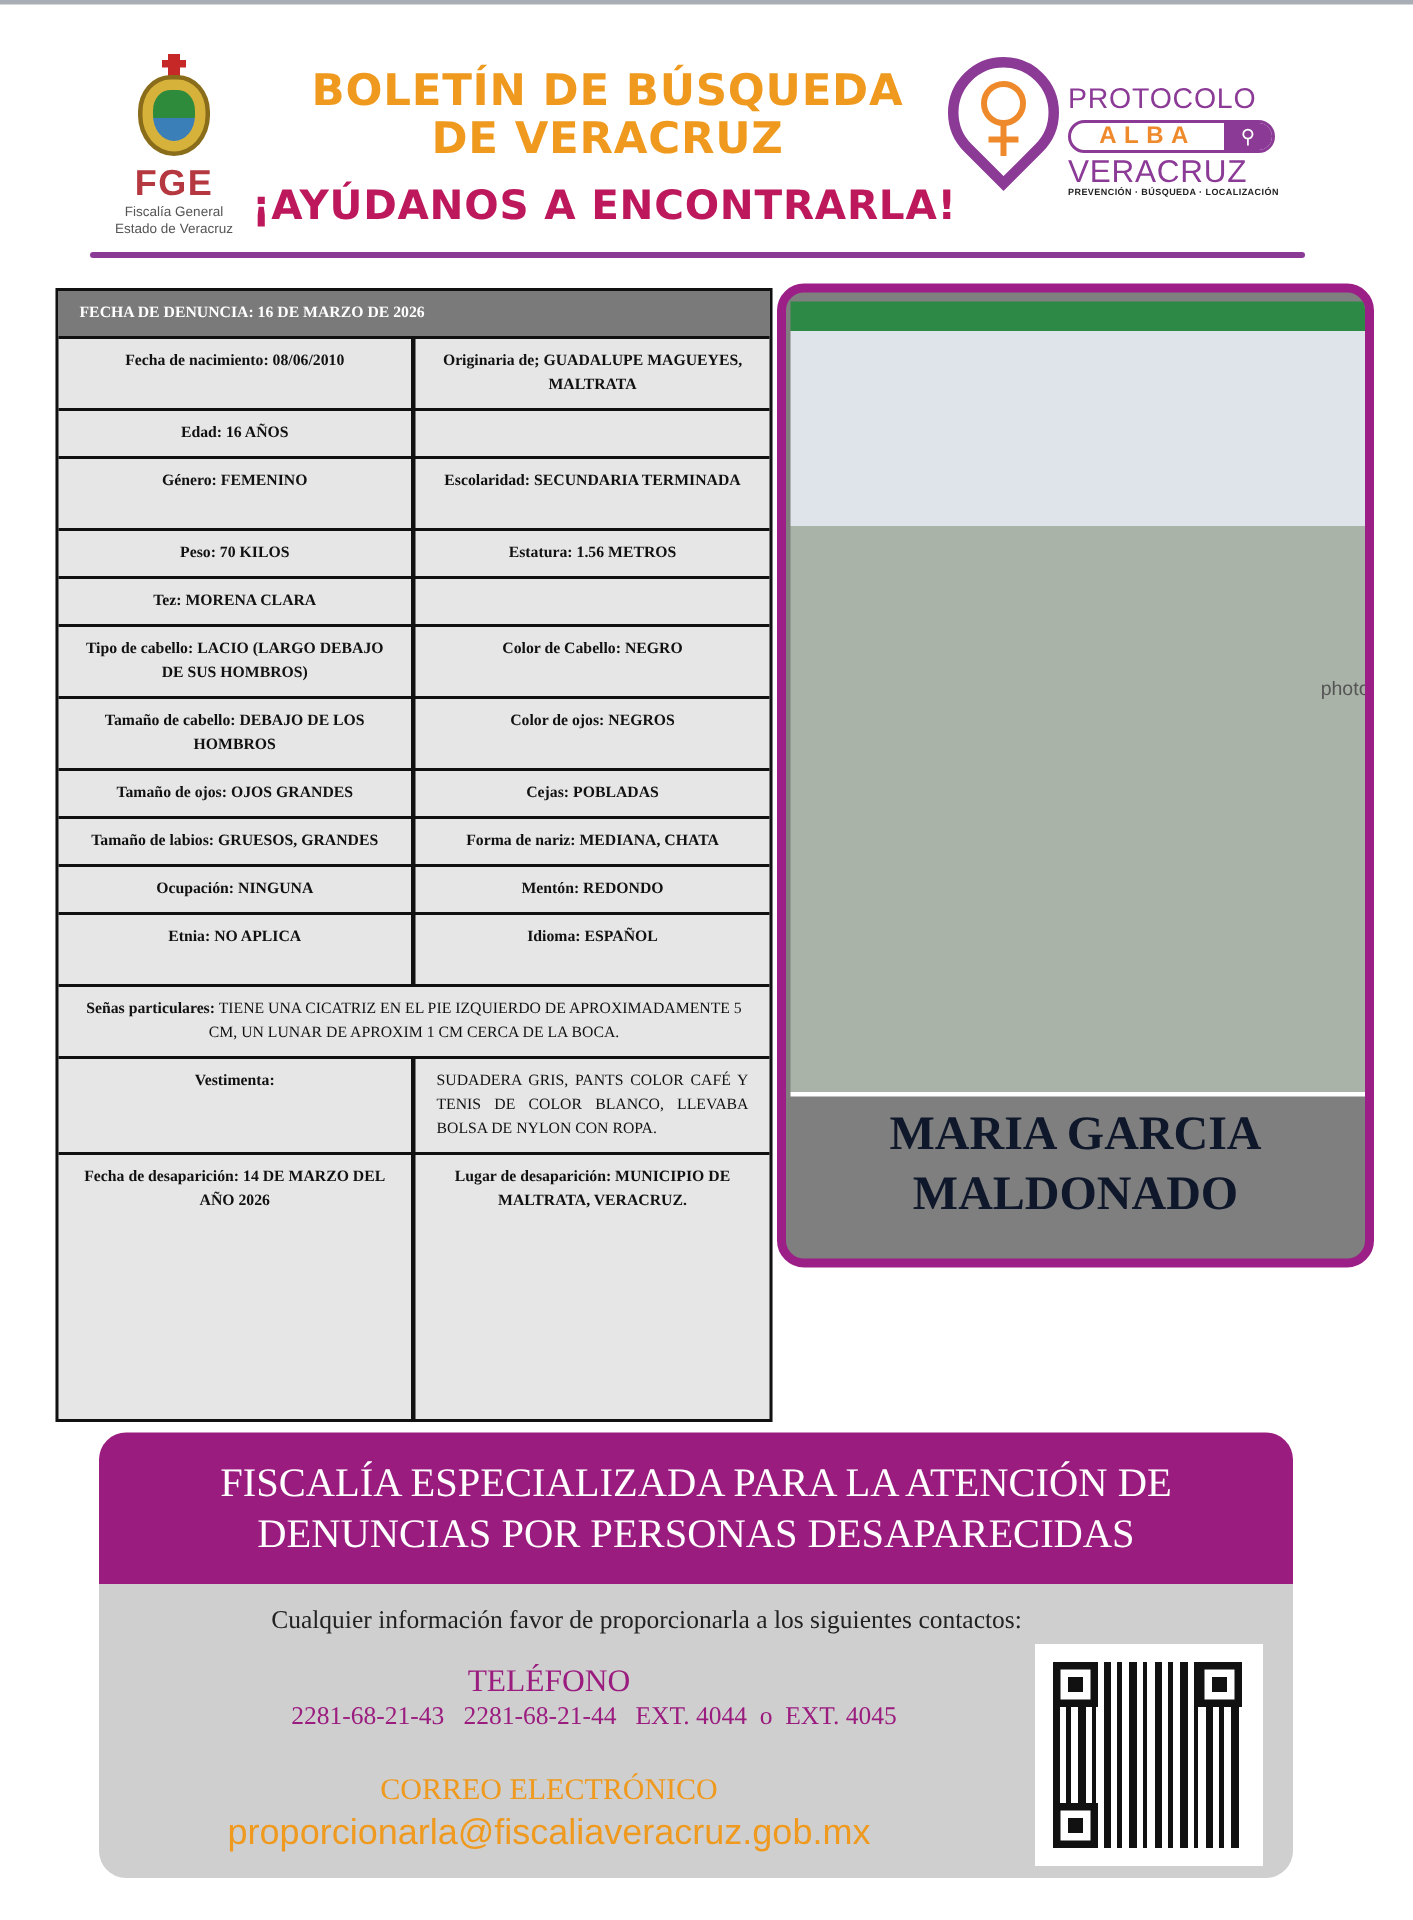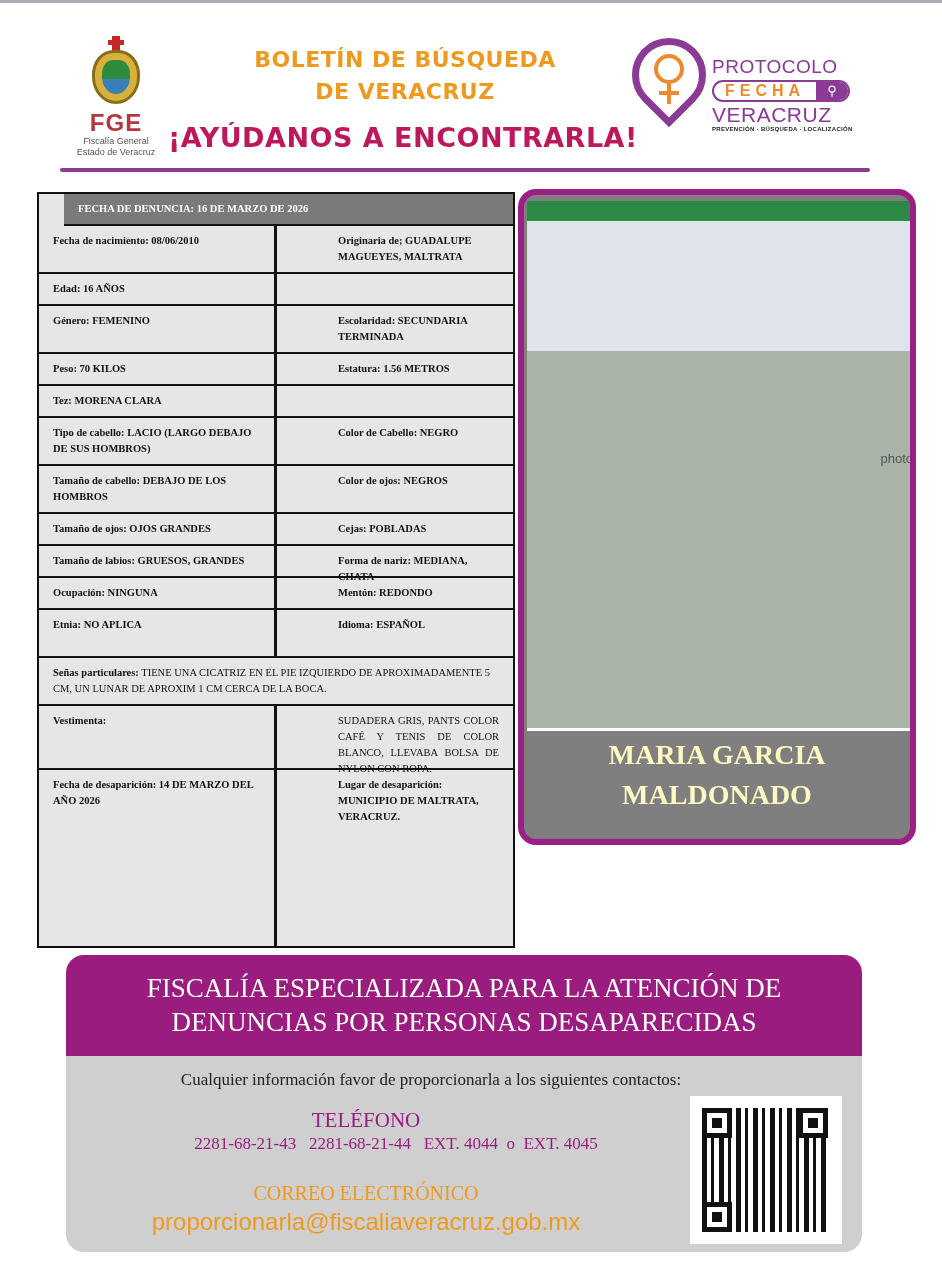--- a/index.html
+++ b/index.html
@@ -12,58 +12,58 @@
     .fge-logo { position: absolute; left: 66px; top: 36px; width: 100px; height: 122px; text-align: center; }
     .shield { position: relative; width: 56px; height: 70px; margin: 0 auto; }
     .shield .cross { position: absolute; left: 24px; top: 0; width: 8px; height: 16px; background: #c62828; }
     .shield .cross:after { content: ""; position: absolute; left: -4px; top: 4px; width: 16px; height: 5px; background: #c62828; }
     .shield .body { position: absolute; left: 4px; top: 14px; width: 48px; height: 54px; border-radius: 45% 45% 50% 50%; background: #d7b23a; border: 3px solid #8a6d1a; }
     .shield .inner { position: absolute; left: 14px; top: 24px; width: 28px; height: 34px; border-radius: 40% 40% 50% 50%; background: linear-gradient(#2e8b3c 0 55%, #3a7fb8 55% 100%); }
     .fge-text { font-family: "Liberation Sans", sans-serif; font-weight: bold; font-size: 24px; color: #b5373f; letter-spacing: 1px; line-height: 26px; margin-top: 4px; }
     .fge-sub { font-family: "Liberation Sans", sans-serif; font-size: 9px; color: #555; line-height: 11px; }
 
     .title-block { position: absolute; left: 180px; top: 44px; width: 450px; text-align: center; }
-    .title-line { font-family: "DejaVu Sans", sans-serif; font-weight: bold; font-size: 22px; color: #ef9a1f; line-height: 32px; letter-spacing: 0.5px; }
+    .title-line { font-family: "DejaVu Sans", sans-serif; font-weight: bold; font-size: 29px; color: #ef9a1f; line-height: 32px; letter-spacing: 0.5px; }
     .subtitle { position: absolute; left: 168px; top: 122px; width: 475px; font-family: "DejaVu Sans", sans-serif; font-weight: bold; font-size: 27px; color: #be185d; white-space: nowrap; letter-spacing: 0.5px; }
 
     .alba-logo { position: absolute; left: 630px; top: 36px; width: 230px; height: 110px; }
     .pin { position: absolute; left: 2px; top: 2px; width: 74px; height: 74px; border: 7px solid #8b3a96; border-radius: 50% 50% 50% 0; transform: rotate(-45deg); }
     .venus { position: absolute; left: 17px; top: 18px; width: 44px; height: 60px; }
     .venus .ring { position: absolute; left: 7px; top: 0; width: 30px; height: 30px; border: 4px solid #ef8a2c; border-radius: 50%; }
     .venus .stem { position: absolute; left: 20px; top: 28px; width: 4px; height: 22px; background: #ef8a2c; }
     .venus .bar { position: absolute; left: 12px; top: 37px; width: 20px; height: 4px; background: #ef8a2c; }
     .alba-words { position: absolute; left: 82px; top: 20px; width: 148px; font-family: "Liberation Sans", sans-serif; }
     .alba-protocolo { font-size: 19px; color: #8b3a96; letter-spacing: 0.5px; line-height: 22px; }
     .alba-pill { position: relative; display: flex; height: 22px; width: 138px; border: 2px solid #8b3a96; border-radius: 11px; margin: 2px 0; overflow: hidden; }
     .alba-pill .alba-word { flex: 1; text-align: center; font-weight: bold; font-size: 16px; color: #ef8a2c; line-height: 18px; letter-spacing: 5px; }
     .alba-pill .alba-search { width: 32px; background: #8b3a96; color: #fff; font-size: 13px; text-align: center; line-height: 18px; }
     .alba-veracruz { font-size: 21px; color: #8b3a96; line-height: 22px; letter-spacing: 0.5px; }
     .alba-tagline { font-size: 6px; font-weight: bold; color: #222; letter-spacing: 0.3px; }
 
     .header-rule { position: absolute; left: 60px; top: 168px; width: 810px; height: 4px; background: #8b3a96; border-radius: 2px; }
 
     
     .info-table { position: absolute; left: 37px; top: 192px; width: 478px; border: 2px solid #111; background: #e6e6e6; }
-    .info-head { height: 32px; background: #7a7a7a; border-bottom: 2px solid #111; color: #fff; font-weight: bold; font-size: 10.5px; line-height: 30px; padding-left: 14px; margin-left: 25px; }
+    .info-head { height: 32px; background: #7a7a7a; border-bottom: 2px solid #111; color: #fff; font-weight: bold; font-size: 10.5px; line-height: 30px; padding-left: 14px; }
     .info-row { display: flex; border-bottom: 2px solid #111; }
     .info-row:last-child { border-bottom: none; }
-    .cell { font-size: 10.5px; line-height: 16px; padding: 7px 14px 6px 14px; }
+    .cell { font-size: 10.5px; line-height: 16px; padding: 7px 14px 6px 14px; text-align: center; }
     .cell.left { width: 238px; border-right: 3px solid #111; }
-    .cell.right { flex: 1; margin-left: 47px; }
+    .cell.right { flex: 1; }
     .cell.full { width: 100%; }
     .lbl { font-weight: bold; }
     .plain { font-weight: normal; }
     .justify { text-align: justify; }
 
     
     .photo-card { position: absolute; left: 518px; top: 189px; width: 398px; height: 656px; border: 6px solid #9b1f86; border-radius: 18px; background: #7f7f7f; overflow: hidden; }
     .photo { position: absolute; left: 3px; top: 6px; width: 386px; height: 530px; border-bottom: 3px solid #fff;
       background: linear-gradient(180deg, #2d8a46 0 20px, #dfe3ea 20px 150px, #a9b3a8 150px 100%); }
     .photo-label { position: absolute; left: 0; top: 250px; width: 386px; text-align: right; font-family: "Liberation Sans", sans-serif; font-size: 13px; color: #555; }
-    .name-block { position: absolute; left: 0; top: 540px; width: 386px; text-align: center; font-family: "Liberation Serif", serif; font-weight: bold; font-size: 28px; line-height: 40px; color: #fef9c3; }
+    .name-block { position: absolute; left: 0; top: 540px; width: 386px; text-align: center; font-family: "Liberation Serif", serif; font-weight: bold; font-size: 32px; line-height: 40px; color: #0f172a; }
 
     
     .agency-banner { position: absolute; left: 66px; top: 955px; width: 796px; height: 101px; background: #9b1c7f; border-radius: 18px 18px 0 0; text-align: center; color: #fff; font-size: 27px; line-height: 34px; padding-top: 16px; }
     .contact-panel { position: absolute; left: 66px; top: 1056px; width: 796px; height: 196px; background: #cfcfcf; border-radius: 0 0 18px 18px; }
     .contact-intro { position: absolute; left: 0; top: 14px; width: 660px; text-align: right; font-size: 17px; color: #222; padding-right: 0; }
     .contact-intro { left: 0; width: 730px; text-align: center; }
     .phone-title { position: absolute; left: 0; top: 52px; width: 600px; text-align: center; font-size: 21px; color: #9b1c7f; }
     .phone-numbers { position: absolute; left: 0; top: 78px; width: 660px; text-align: center; font-size: 17px; color: #9b1c7f; white-space: pre; }
     .email-title { position: absolute; left: 0; top: 126px; width: 600px; text-align: center; font-size: 20px; color: #ef9a1f; }
     .email { position: absolute; left: 0; top: 152px; width: 600px; text-align: center; font-family: "Liberation Sans", sans-serif; font-size: 24px; color: #ef9a1f; }
@@ -102,21 +102,21 @@
 <div class="alba-logo">
   <div class="pin"></div>
   <div class="venus">
     <div class="ring"></div>
       <div class="stem"></div>
       <div class="bar"></div>
   </div>
   <div class="alba-words">
     <div class="alba-protocolo">PROTOCOLO</div>
     <div class="alba-pill">
-      <span class="alba-word">FECHA</span>
+      <span class="alba-word">ALBA</span>
       <span class="alba-search">⚲</span>
     </div>
     <div class="alba-veracruz">VERACRUZ</div>
     <div class="alba-tagline">PREVENCIÓN · BÚSQUEDA · LOCALIZACIÓN</div>
   </div>
 </div>
 
 <div class="header-rule"></div>
 
 <div class="info-table">

